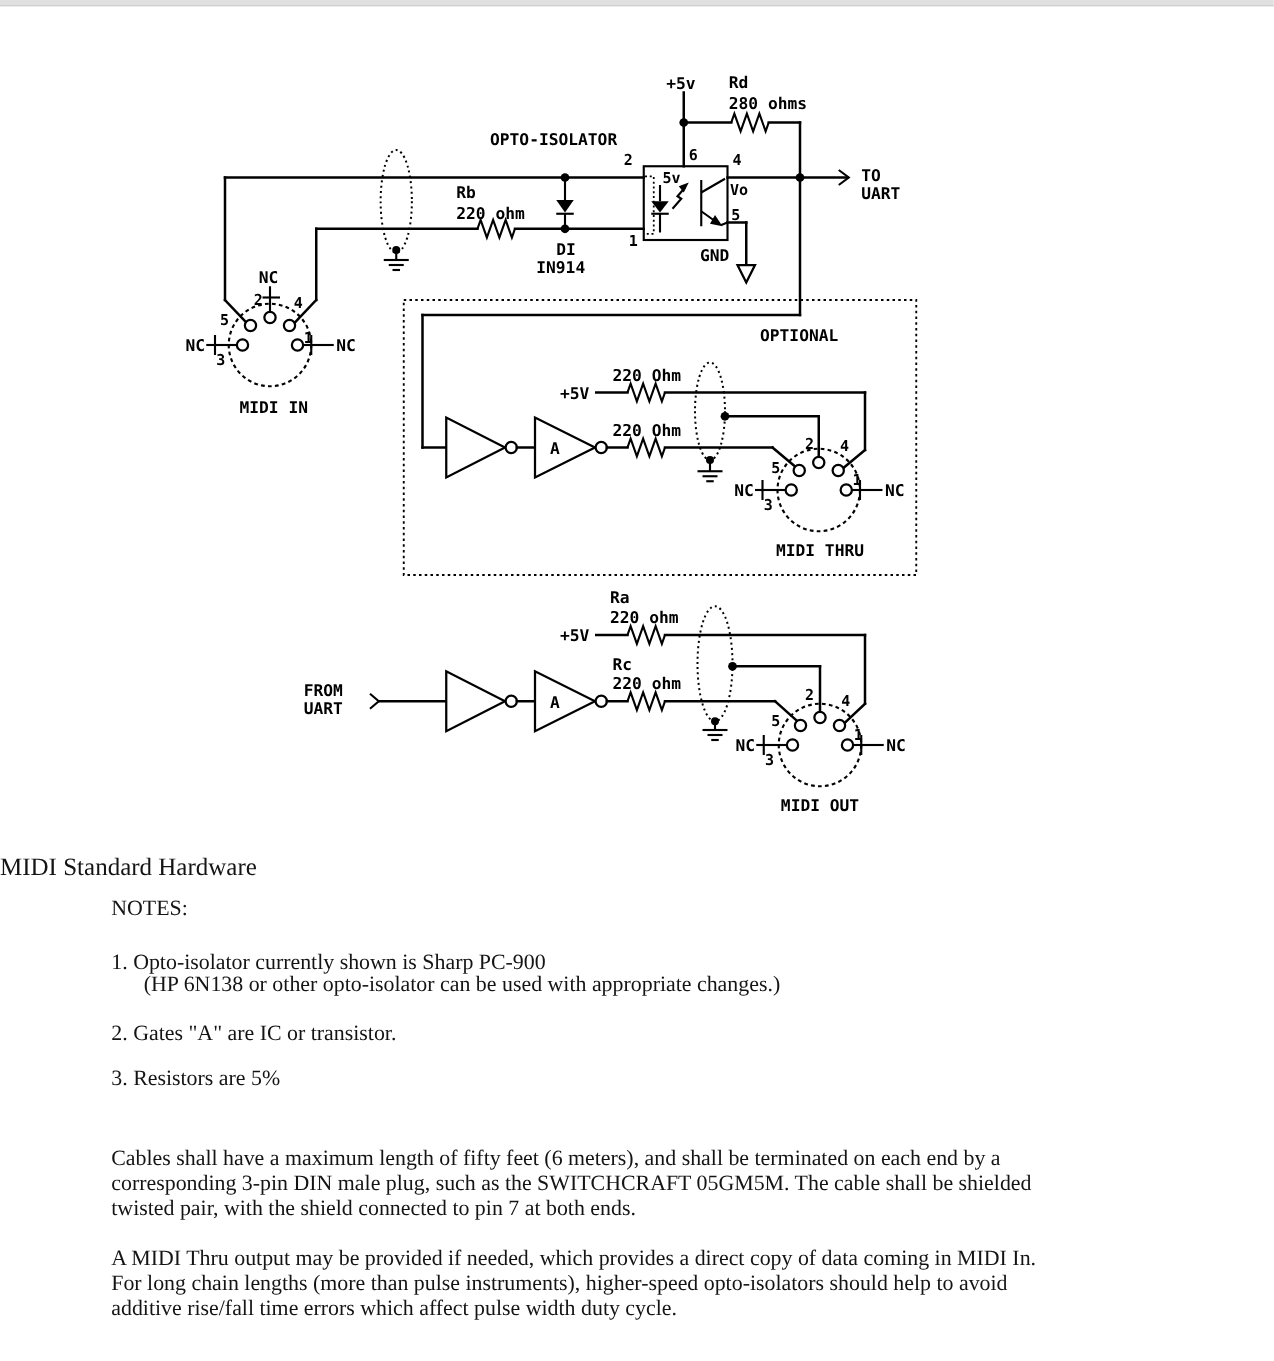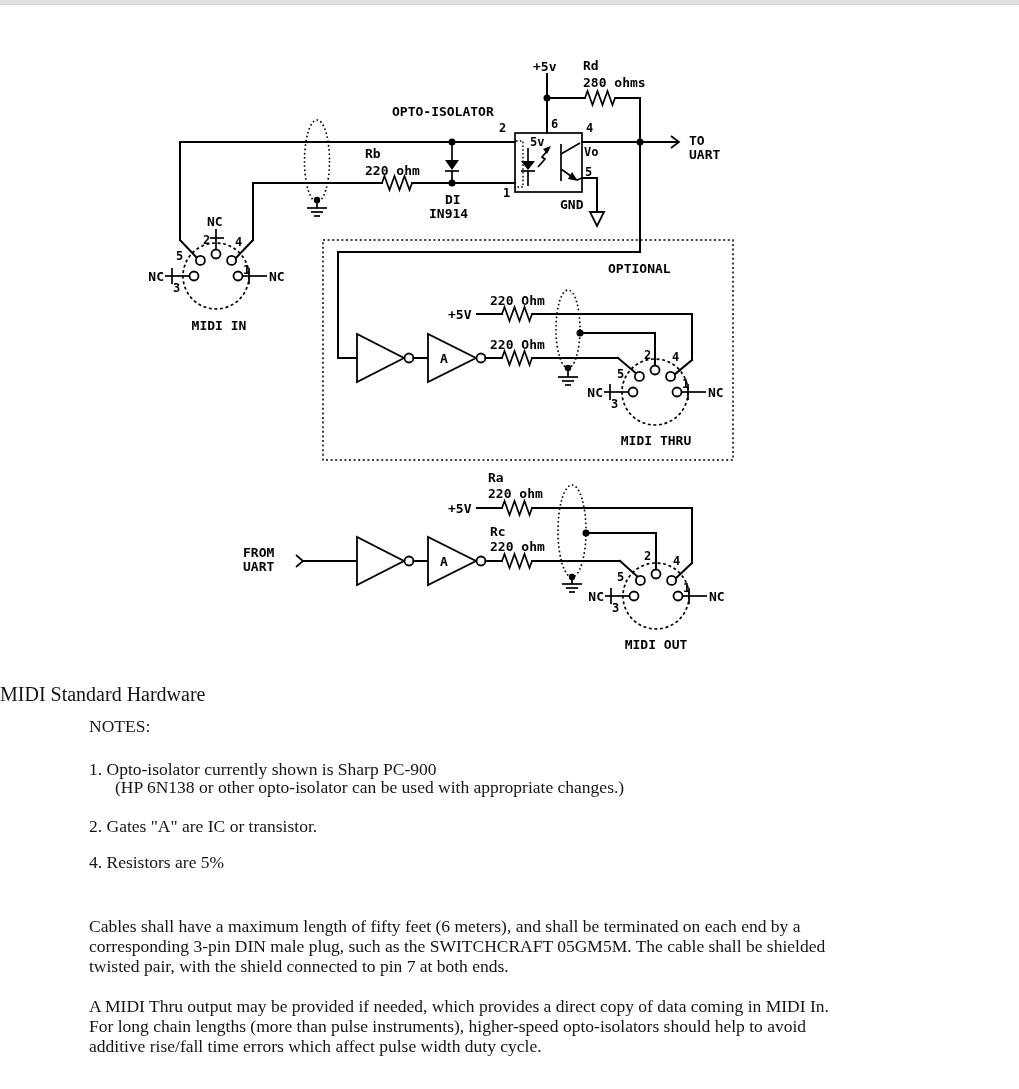--- a/index.html
+++ b/index.html
@@ -305,21 +305,21 @@
     </g>
   </g>
 </svg>
 
 <div id="caption" class="doc">MIDI Standard Hardware</div>
 
 <div class="doc" style="left:89px;top:716px;text-align:center;">NOTES:</div>
 <div class="doc" style="left:89px;top:728px;margin-top:31px;">1. Opto-isolator currently shown is Sharp PC-900</div>
 <div class="doc" style="left:115px;top:777px;">(HP 6N138 or other opto-isolator can be used with appropriate changes.)</div>
 <div class="doc" style="left:89px;top:816px;">2. Gates "A" are IC or transistor.</div>
-<div class="doc" style="left:89px;top:852px;">4. Resistors are 5%</div>
+<div class="doc" style="left:89px;top:852px;">3. Resistors are 5%</div>
 
 <div class="doc" style="left:89px;top:916px;">Cables shall have a maximum length of fifty feet (6 meters), and shall be terminated on each end by a</div>
 <div class="doc" style="left:89px;top:936px;">corresponding 3-pin DIN male plug, such as the SWITCHCRAFT 05GM5M. The cable shall be shielded</div>
 <div class="doc" style="left:89px;top:956px;">twisted pair, with the shield connected to pin 7 at both ends.</div>
 
 <div class="doc" style="left:89px;top:996px;font-family:Liberation Serif, serif;">A MIDI Thru output may be provided if needed, which provides a direct copy of data coming in MIDI In.</div>
 <div class="doc" style="left:89px;top:1016px;">For long chain lengths (more than pulse instruments), higher-speed opto-isolators should help to avoid</div>
 <div class="doc" style="left:89px;top:1036px;">additive rise/fall time errors which affect pulse width duty cycle.</div>
 
 </body></html>

